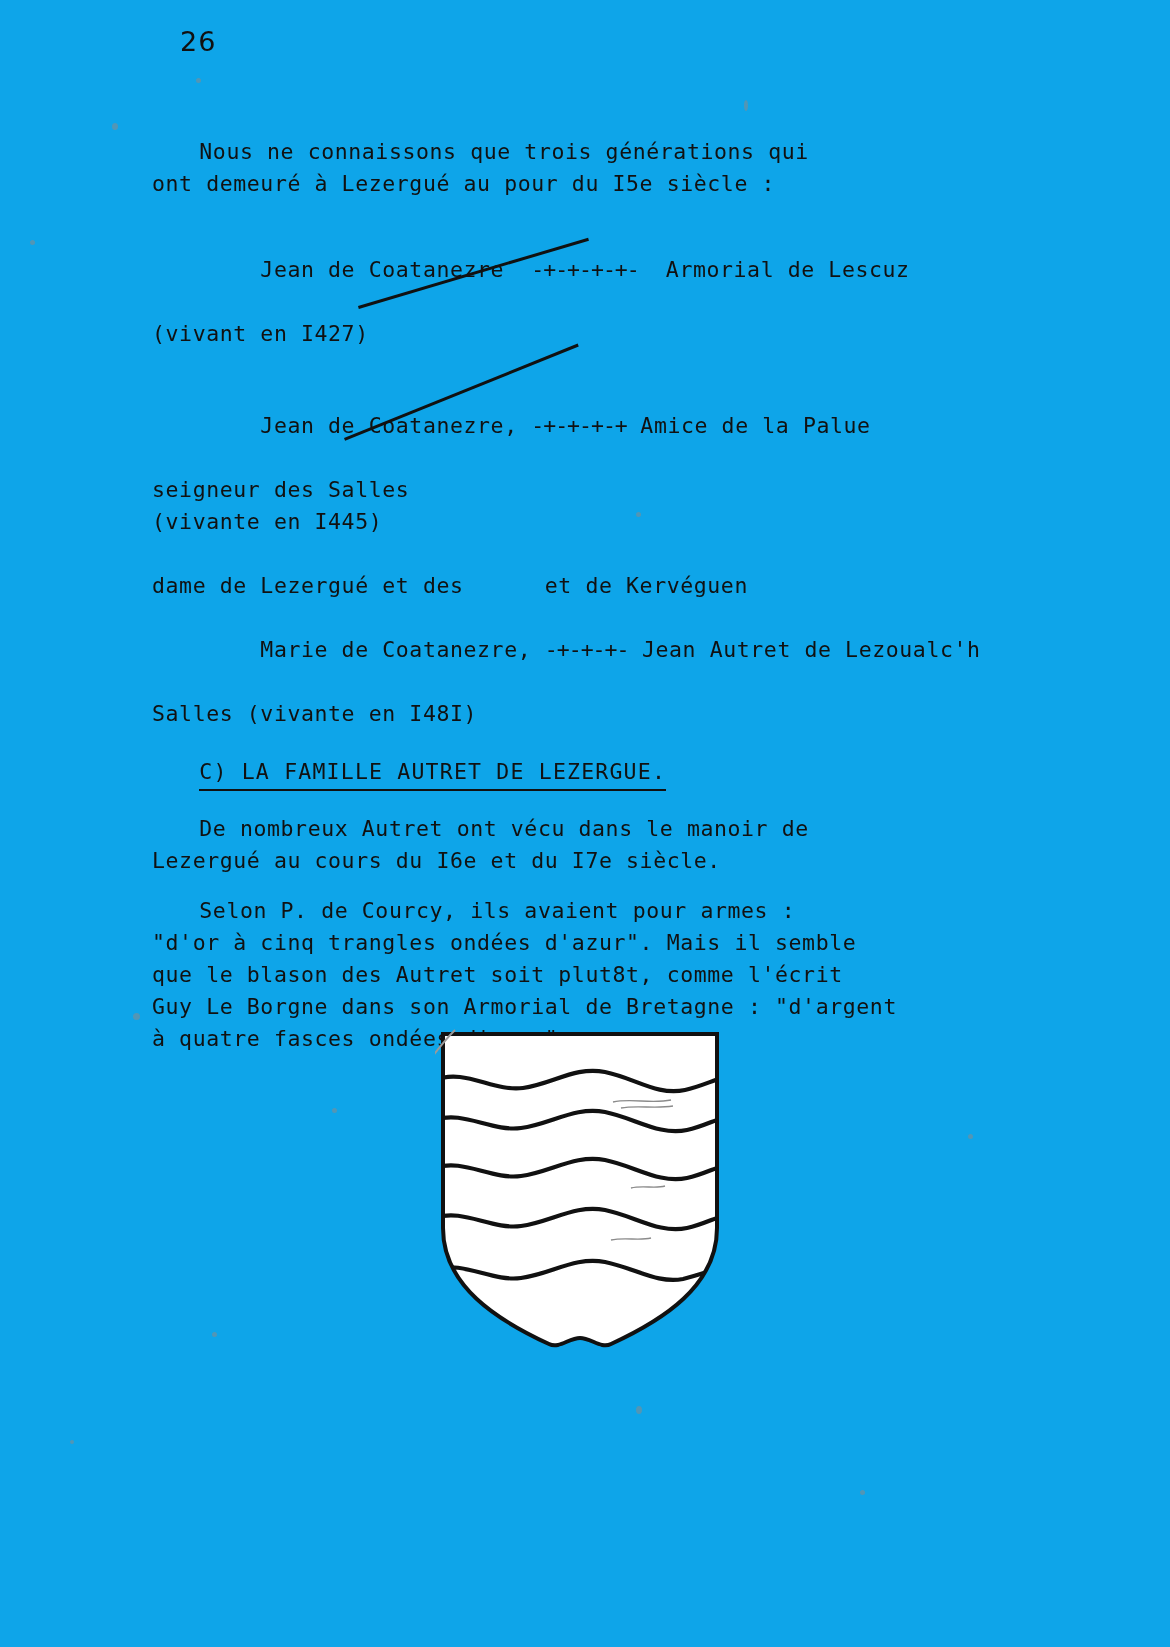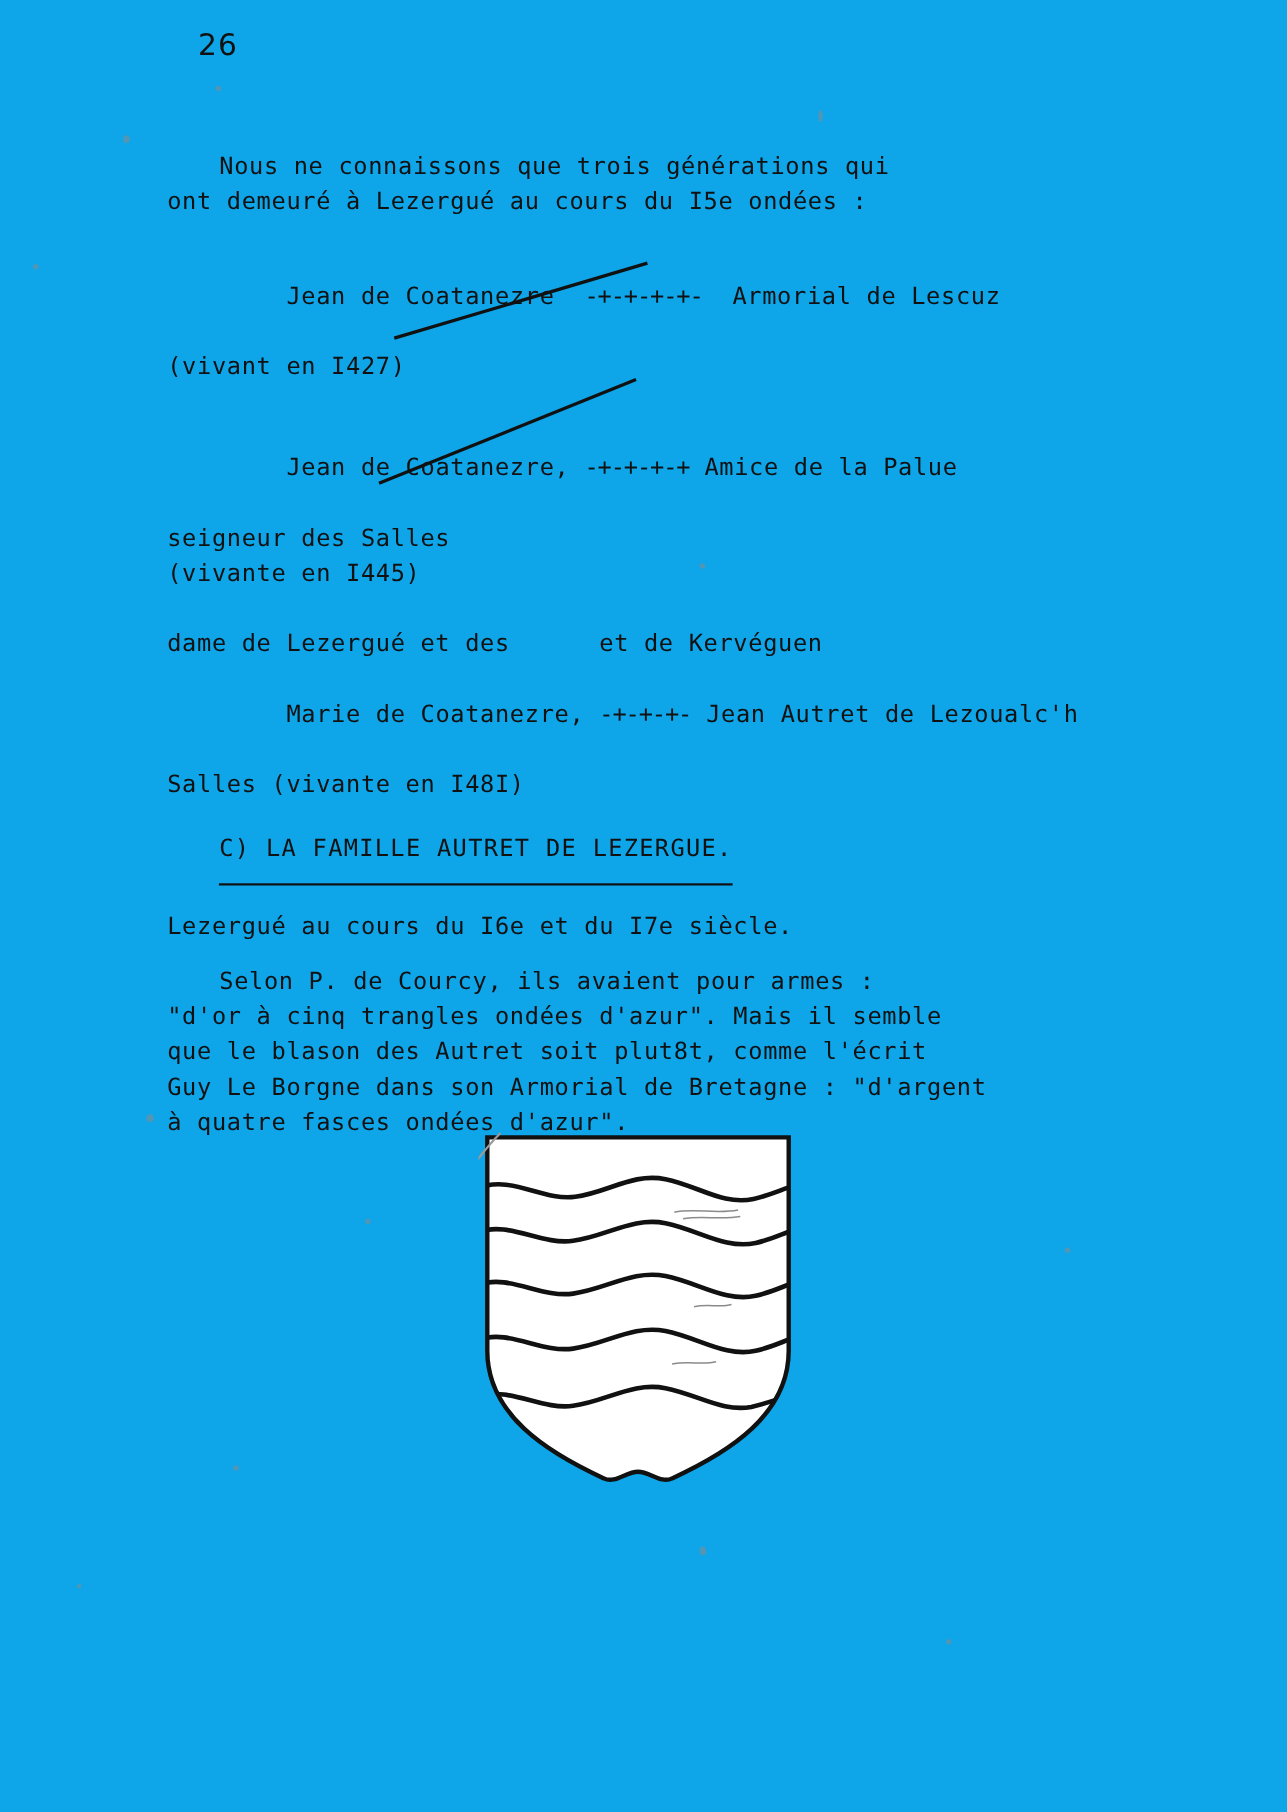--- a/index.html
+++ b/index.html
@@ -60,21 +60,21 @@
   .marriage {
     letter-spacing: -1px;
   }
   .heading {
     margin: 26px 0 22px 0;
     font-size: 21.5px;
     letter-spacing: 1.2px;
   }
   .heading .h-inner {
     border-bottom: 2px solid #111;
-    padding-bottom: 15px;
+    padding-bottom: 1px;
     display: inline-block;
   }
   .heading .h-indent {
     display: inline-block;
     width: 2.2em;
   }
   
   .connector {
     position: absolute;
     background: #111;
@@ -114,21 +114,21 @@
     <span style="left:212px; top:1332px; width:5px; height:5px;"></span>
     <span style="left:636px; top:1406px; width:6px; height:8px;"></span>
     <span style="left:860px; top:1490px; width:5px; height:5px;"></span>
     <span style="left:70px; top:1440px; width:4px; height:4px;"></span>
   </div>
 
   <div class="body-col">
 
     <div class="para">
       <p><span class="indent"></span><span>Nous ne connaissons que trois générations qui</span></p>
-      <p>ont demeuré à Lezergué au cours du I5e ondées :</p>
+      <p>ont demeuré à Lezergué au pour du I5e siècle :</p>
     </div>
 
     <div class="gen-block" style="margin-top:22px;">
       <div class="gen-row">
         <span>Jean de Coatanezre</span><span>  </span><span class="marriage">-+-+-+-+-</span><span>  </span><span>Armorial de Lescuz</span>
       </div>
       <div class="gen-row">(vivant en I427)</div>
     </div>
 
     <div class="gen-block" style="margin-top:28px;">
@@ -146,20 +146,21 @@
       </div>
       <div class="gen-row">Salles (vivante en I48I)</div>
     </div>
 
 
     <div class="heading">
       <span class="h-indent"></span><span class="h-inner">C) LA FAMILLE AUTRET DE LEZERGUE.</span>
     </div>
 
     <div class="para" style="margin-top:20px;">
+      <p><span class="indent"></span><span>De nombreux Autret ont vécu dans le manoir de</span></p>
       <p>Lezergué au cours du I6e et du I7e siècle.</p>
     </div>
 
     <div class="para" style="margin-top:18px;">
       <p><span class="indent"></span><span>Selon P. de Courcy, ils avaient pour armes :</span></p>
       <p>"d'or à cinq trangles ondées d'azur". Mais il semble</p>
       <p>que le blason des Autret soit plut8t, comme l'écrit</p>
       <p>Guy Le Borgne dans son Armorial de Bretagne : "d'argent</p>
       <p>à quatre fasces ondées d'azur".</p>
     </div>

